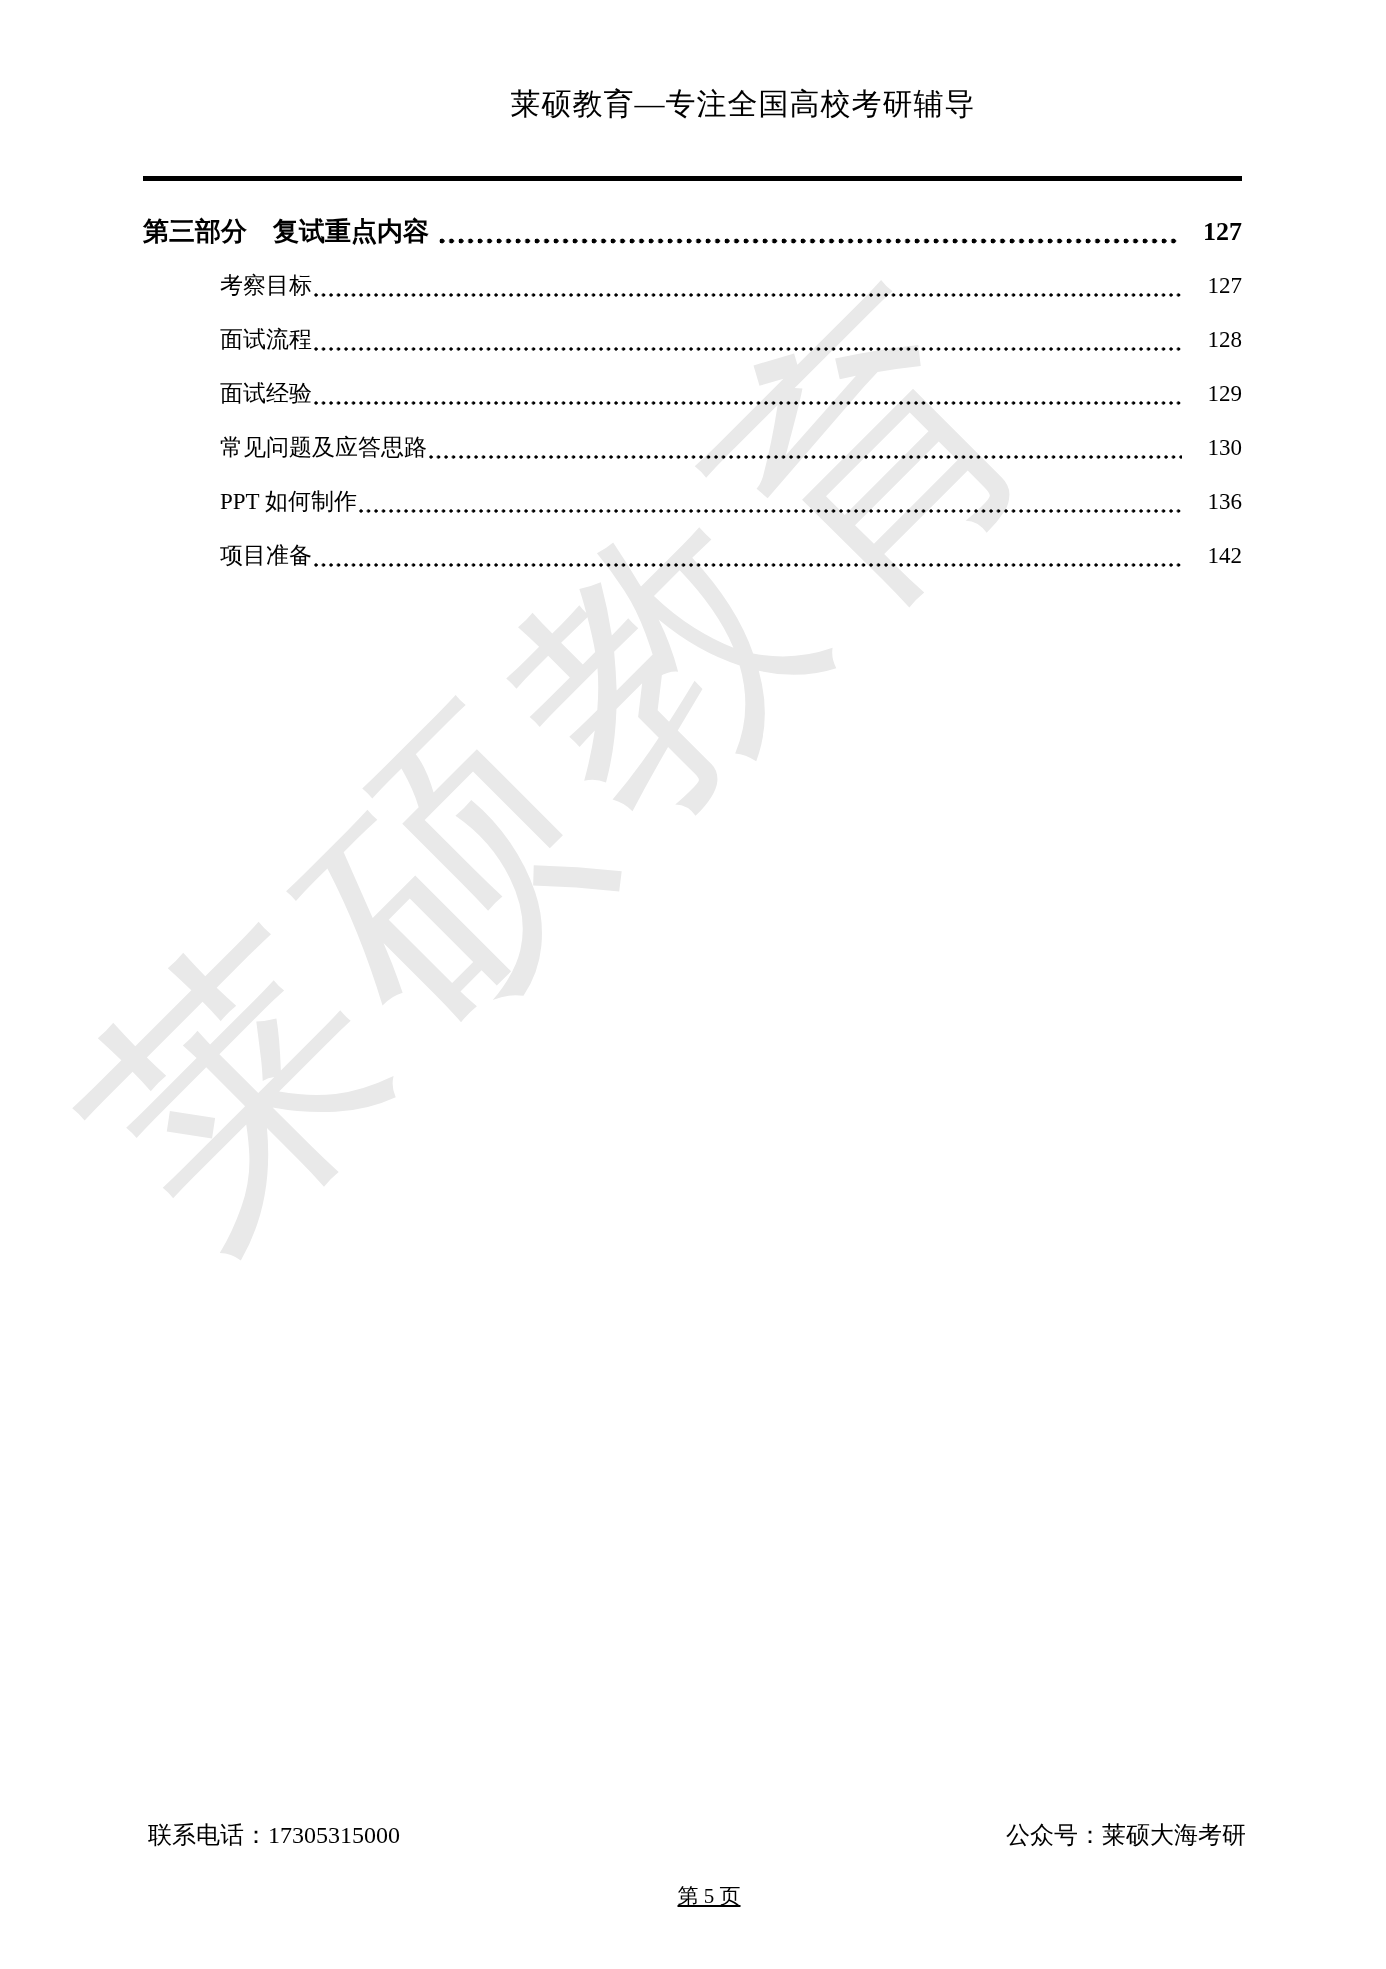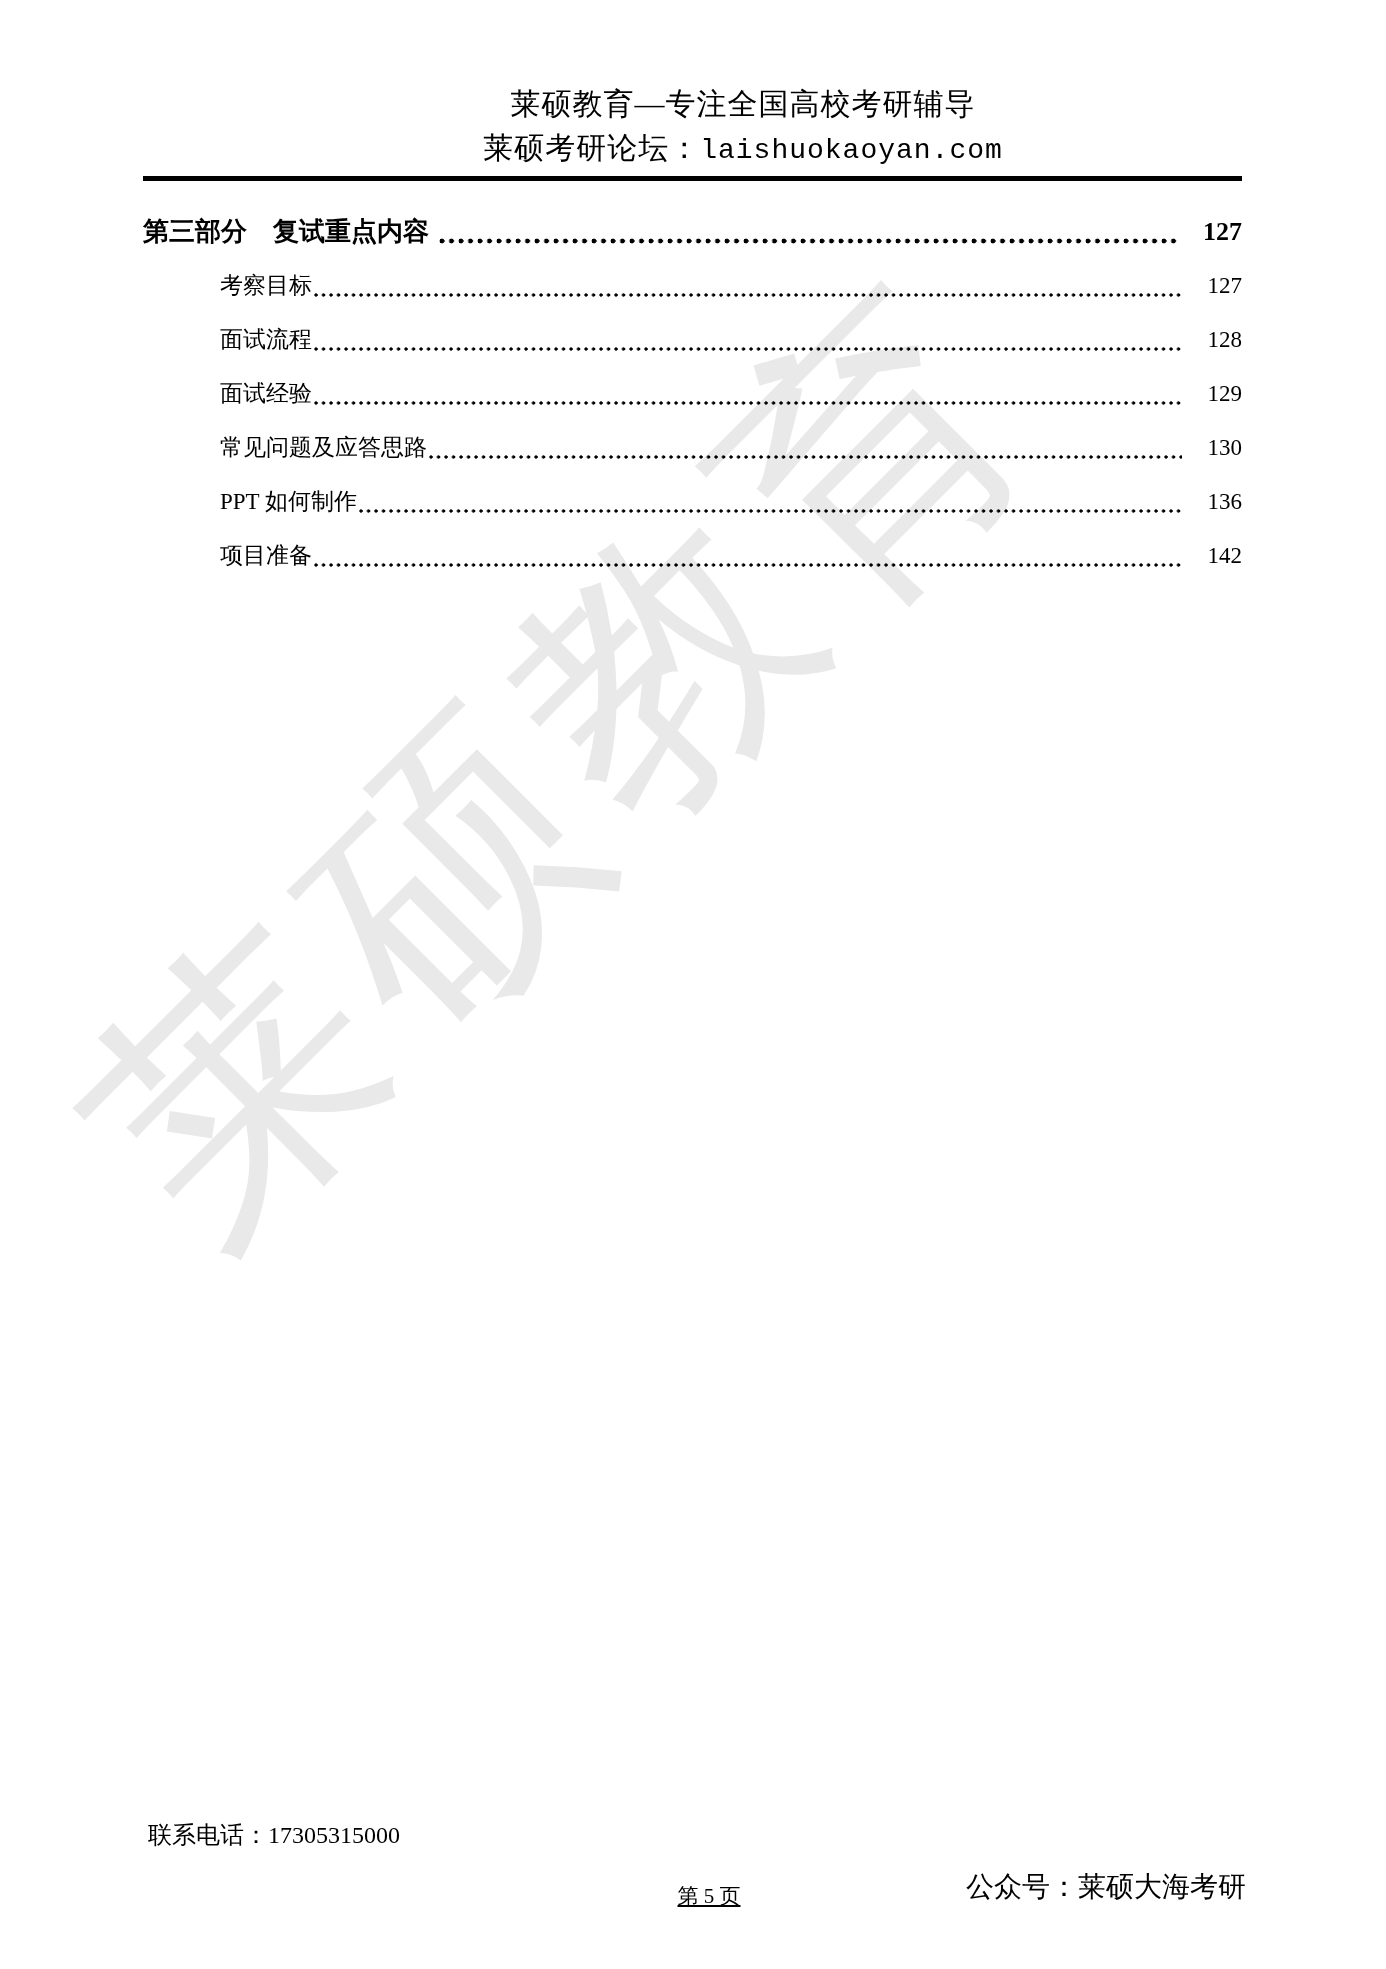--- a/index.html
+++ b/index.html
@@ -119,22 +119,22 @@
     position: absolute;
     left: 148px;
     top: 1820px;
     font-size: 24px;
     line-height: 30px;
     z-index: 1;
   }
   .footer-right {
     position: absolute;
     right: 140px;
-    top: 1872px;
-    font-size: 28px;
+    top: 1820px;
+    font-size: 24px;
     line-height: 30px;
     z-index: 1;
   }
   .page-number {
     position: absolute;
     left: 16px;
     top: 1883px;
     width: 100%;
     text-align: center;
     font-size: 21px;
@@ -145,21 +145,20 @@
 </style>
 </head>
 <body>
 
 <div class="page">
 
   <div class="watermark">莱硕教育</div>
 
   <div class="header">
     <div class="header-line1">莱硕教育—专注全国高校考研辅导</div>
-    <div class="header-line2"><span>莱硕考研论坛：</span><span class="header-url">laishuokaoyan.com</span></div>
   </div>
 
   <div class="header-rule"></div>
 
   <div class="toc">
 
     <div class="toc-row level1">
       <span class="toc-label">第三部分　复试重点内容</span>
       <span class="leader"></span>
       <span class="toc-page">127</span>

